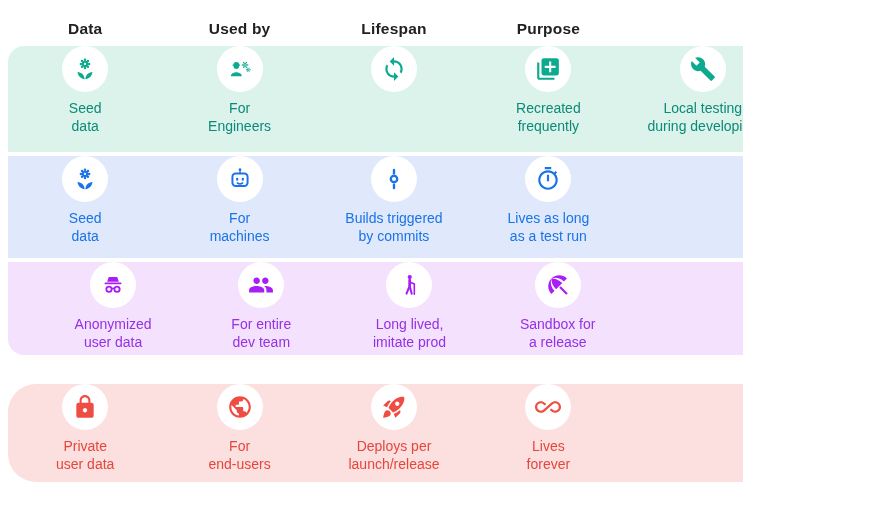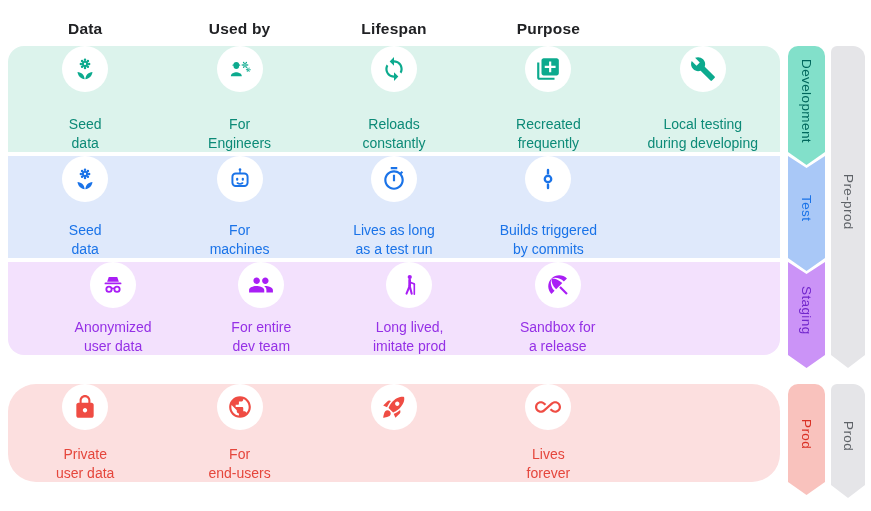--- a/index.html
+++ b/index.html
@@ -1,35 +1,35 @@
 <!DOCTYPE html>
 <html><head>
 <meta charset="utf-8">
 <style>
   html,body{margin:0;padding:0;background:#fff;}
   .canvas{
-    position:relative;width:871px;height:511px;background:#fff;overflow:hidden;
+    position:relative;width:743px;height:511px;background:#fff;overflow:hidden;
     font-family:"Liberation Sans","DejaVu Sans",sans-serif;
     -webkit-font-smoothing:antialiased;
   }
   
   .col-headers{
     position:absolute;left:8px;top:14px;width:772px;height:30px;
     display:grid;grid-template-columns:repeat(5,1fr);align-items:center;
   }
   .col-h{text-align:center;font-size:15.5px;font-weight:700;color:#202124;letter-spacing:.2px;}
   
   .board{position:absolute;left:8px;top:46px;width:772px;}
   .row{display:grid;grid-template-columns:repeat(5,1fr);}
   .row-dev    {--bg:#dcf3ec;--accent:#0caa8e;--text:#0c8a77;height:106px;border-radius:16px 16px 0 0;margin-bottom:4px;}
   .row-test   {--bg:#dfe9fb;--accent:#1a73e8;--text:#1a73e8;height:102px;margin-bottom:4px;}
   .row-staging{--bg:#f3e1fd;--accent:#a91ef5;--text:#9530e6;height:93px;border-radius:0 0 16px 16px;margin-bottom:29px;padding-left:31px;}
   .row-prod   {--bg:#fcdfdf;--accent:#ef4c43;--text:#e5463c;height:98px;border-radius:28px;}
   .row{background:var(--bg);}
-  .cell{display:flex;flex-direction:column;align-items:center;justify-content:space-between;gap:7px;}
+  .cell{display:flex;flex-direction:column;align-items:center;justify-content:flex-start;gap:7px;}
   .badge{
     width:46px;height:46px;border-radius:50%;background:#fff;
     display:flex;align-items:center;justify-content:center;color:var(--accent);flex:0 0 auto;
   }
   .badge svg{width:26px;height:26px;fill:currentColor;display:block;}
   .lbl{
     white-space:pre-line;text-align:center;font-size:14px;line-height:1.32;
     color:var(--text);font-weight:400;
   }
   
@@ -190,22 +190,20 @@
           </div>
         <div class="lbl">For
 Engineers</div>
       </div>
       <div class="cell">
         <div class="badge">
             <svg>
               <use href="#i-sync"></use>
             </svg>
           </div>
-        <div class="lbl">Reloads
-constantly</div>
       </div>
       <div class="cell">
         <div class="badge">
             <svg>
               <use href="#i-copy-add"></use>
             </svg>
           </div>
         <div class="lbl">Recreated
 frequently</div>
       </div>
@@ -235,35 +233,35 @@
             <svg>
               <use href="#i-robot"></use>
             </svg>
           </div>
         <div class="lbl">For
 machines</div>
       </div>
       <div class="cell">
         <div class="badge">
             <svg>
+              <use href="#i-commit"></use>
+            </svg>
+          </div>
+        <div class="lbl">Builds triggered
+by commits</div>
+      </div>
+      <div class="cell">
+        <div class="badge">
+            <svg>
               <use href="#i-timer"></use>
             </svg>
           </div>
         <div class="lbl">Lives as long
 as a test run</div>
       </div>
-      <div class="cell">
-        <div class="badge">
-            <svg>
-              <use href="#i-commit"></use>
-            </svg>
-          </div>
-        <div class="lbl">Builds triggered
-by commits</div>
-      </div>
     </section>
 
     <section class="row row-staging">
       <div class="cell">
         <div class="badge">
             <svg>
               <use href="#i-incognito"></use>
             </svg>
           </div>
         <div class="lbl">Anonymized
@@ -316,20 +314,22 @@
           </div>
         <div class="lbl">For
 end-users</div>
       </div>
       <div class="cell">
         <div class="badge">
             <svg>
               <use href="#i-rocket-launch"></use>
             </svg>
           </div>
+        <div class="lbl">Deploys per
+launch/release</div>
       </div>
       <div class="cell">
         <div class="badge">
             <svg>
               <use href="#i-infinity"></use>
             </svg>
           </div>
         <div class="lbl">Lives
 forever</div>
       </div>

